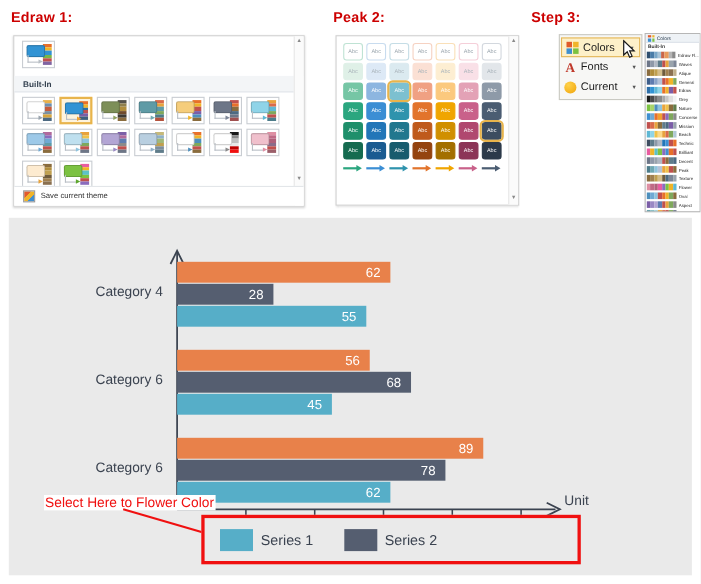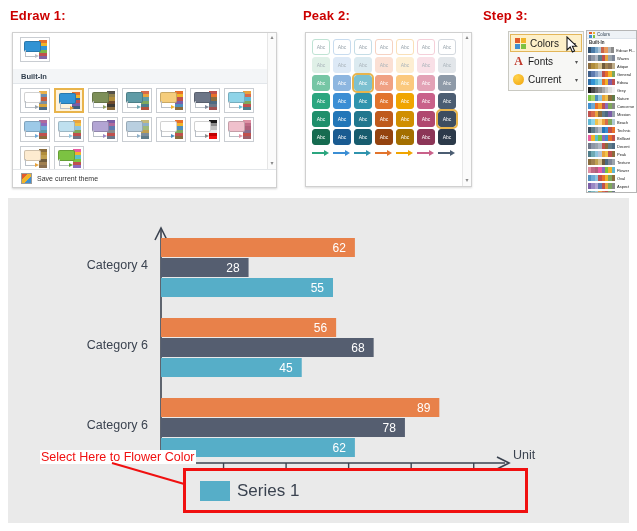--- a/index.html
+++ b/index.html
@@ -133,21 +133,21 @@
   }
   .tick-label{position:absolute;font-size:12.5px;color:#3b4350;}
   #unit-label{position:absolute;font-size:12.5px;color:#3b4350;}
   #legend-box{
     position:absolute;left:183px;top:468px;width:345px;height:45px;
     border:3px solid #f01010;box-sizing:border-box;background:#eaeaea;
     display:flex;align-items:center;padding-left:14px;gap:8px;
   }
   .lg-item{display:flex;align-items:center;gap:7px;margin-right:20px;}
   .lg-chip{width:30px;height:20px;}
-  .lg-text{font-size:17px;color:#3b4350;}
+  .lg-text{font-size:13px;color:#3b4350;}
   #apply-note{
     position:absolute;left:40px;top:450px;font-size:12.5px;color:#f01010;
     background:#ffffff;padding:0 1px;white-space:nowrap;
   }
 </style>
 </head>
 <body>
 
 <div class="step-label" style="left:10px;top:8px;">Edraw 1:</div>
 <div class="step-label" style="left:303px;top:8px;">Peak 2:</div>
@@ -891,13 +891,17 @@
       </marker>
     </defs>
   <line x1="2" y1="5" x2="88" y2="30" stroke="#f01010" stroke-width="2" marker-end="url(#ah)"></line>
 </svg>
 
 <div id="legend-box">
     <div class="lg-item">
       <div class="lg-chip" style="background: rgb(86, 174, 200);"></div>
       <div class="lg-text">Series 1</div>
     </div>
+    <div class="lg-item">
+      <div class="lg-chip" style="background: rgb(85, 94, 112);"></div>
+      <div class="lg-text">Series 2</div>
+    </div>
   </div>
 
 </body></html>

